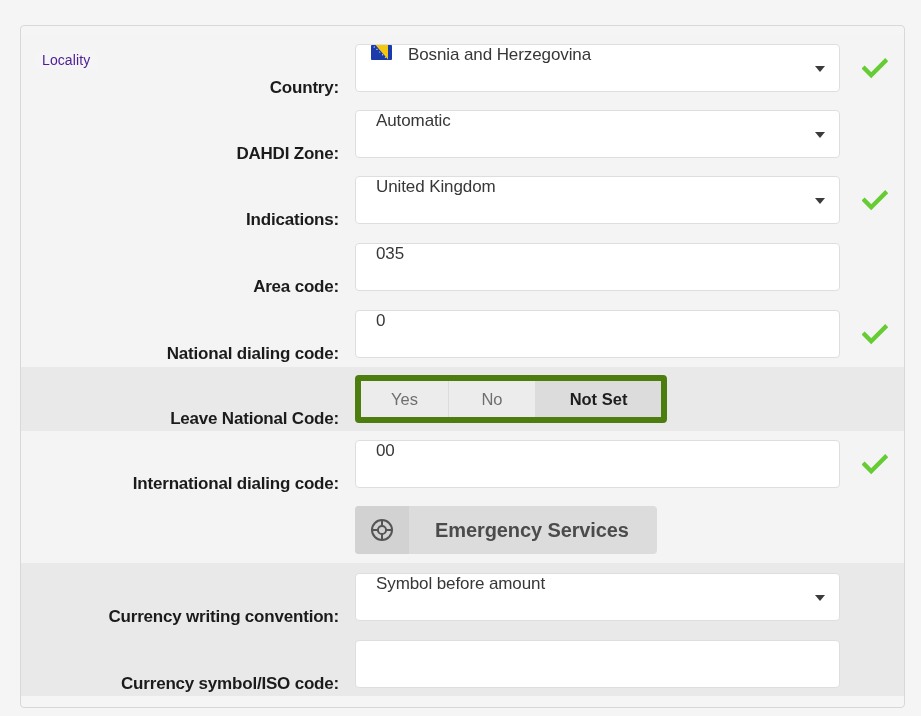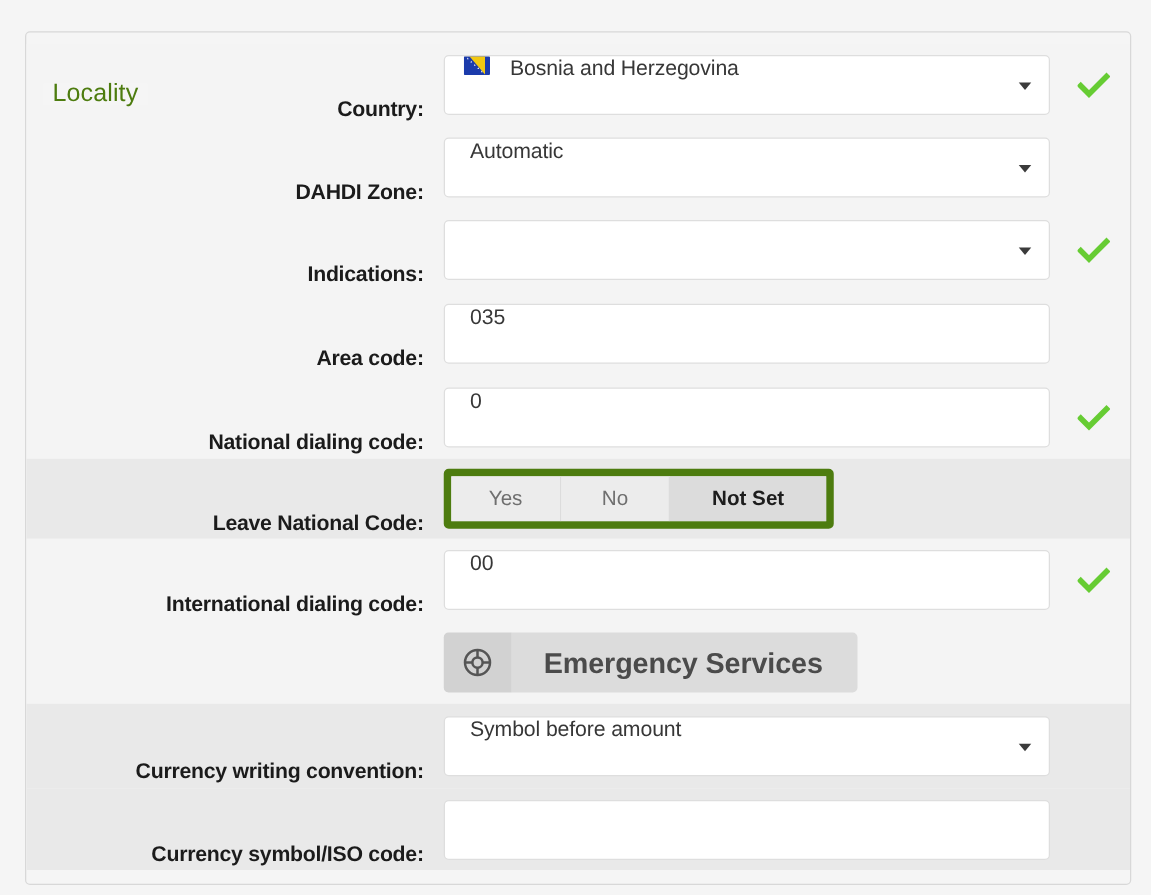--- a/index.html
+++ b/index.html
@@ -30,25 +30,25 @@
     border: 1px solid #d8d8d8;
     border-radius: 4px;
     box-sizing: border-box;
     background: transparent;
     overflow: hidden;
   }
 
   .legend {
     position: absolute;
     left: 14px;
-    top: 41px;
+    top: 26px;
     background: #f5f5f5;
     padding: 0 7px;
-    font-size: 20px;
-    color: #4d7c0f;
+    font-size: 14px;
+    color: #4c1d95;
     letter-spacing: 0.1px;
     z-index: 4;
     line-height: 17px;
   }
 
   .fs-inner {
     position: absolute;
     left: 0;
     top: 9px;
     right: 0;
@@ -198,21 +198,21 @@
     width: 54px;
     height: 48px;
     display: flex;
     align-items: center;
     justify-content: center;
     background: #d2d2d2;
     flex: 0 0 54px;
   }
   .icon-btn .ib-label {
     padding: 0 28px 0 26px;
-    font-size: 23px;
+    font-size: 20px;
     font-weight: bold;
     color: #4b4b4b;
     letter-spacing: -0.1px;
     white-space: nowrap;
   }
 </style>
 </head>
 <body>
 
 <div class="page">
@@ -258,20 +258,21 @@
             <span class="caret"></span>
           </div>
         </div>
         <div class="tick-cell"></div>
       </div>
 
       <div class="row light" style="height:66px">
         <div class="label">Indications:</div>
         <div class="control">
           <div class="field select">
+            <span class="val">United Kingdom</span>
             <span class="caret"></span>
           </div>
         </div>
         <div class="tick-cell">
           <svg class="tick" viewBox="0 0 26 22">
             <path d="M2.6 11.6 L9.2 18.2 L23.2 4.2" fill="none" stroke="#66cc33" stroke-width="4.4" stroke-linecap="square" stroke-linejoin="miter"></path>
           </svg>
         </div>
       </div>
 

